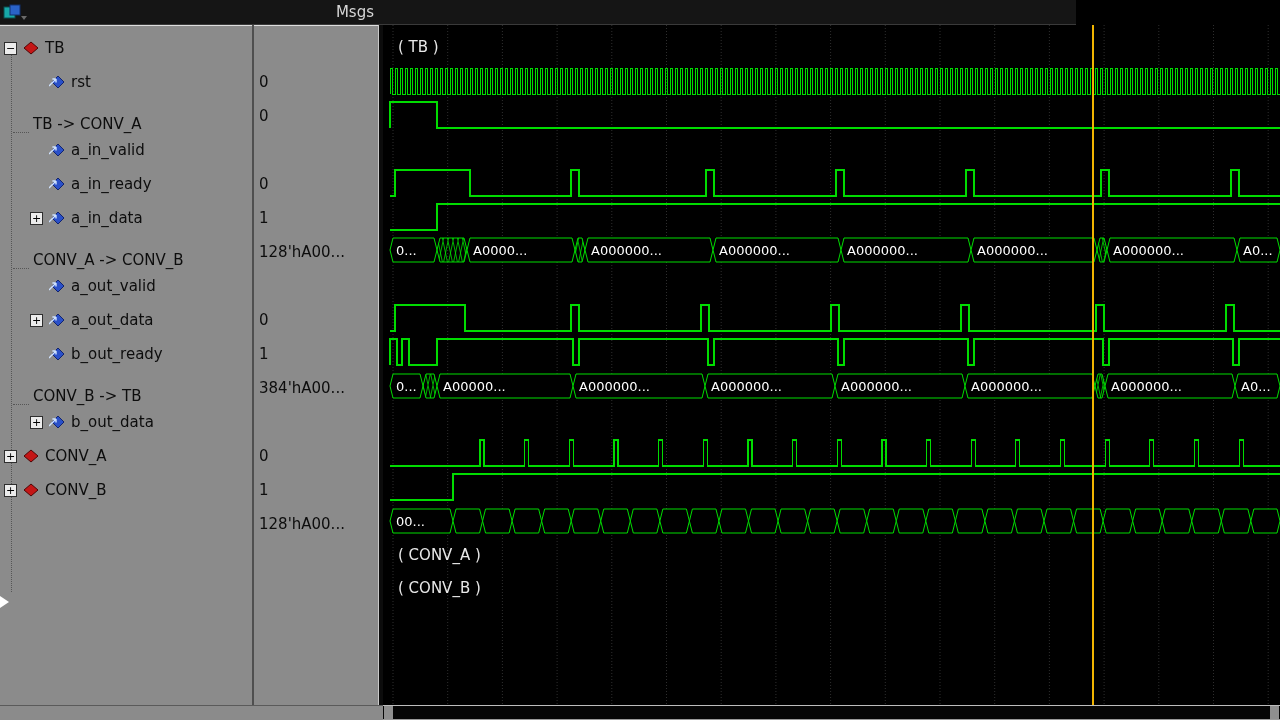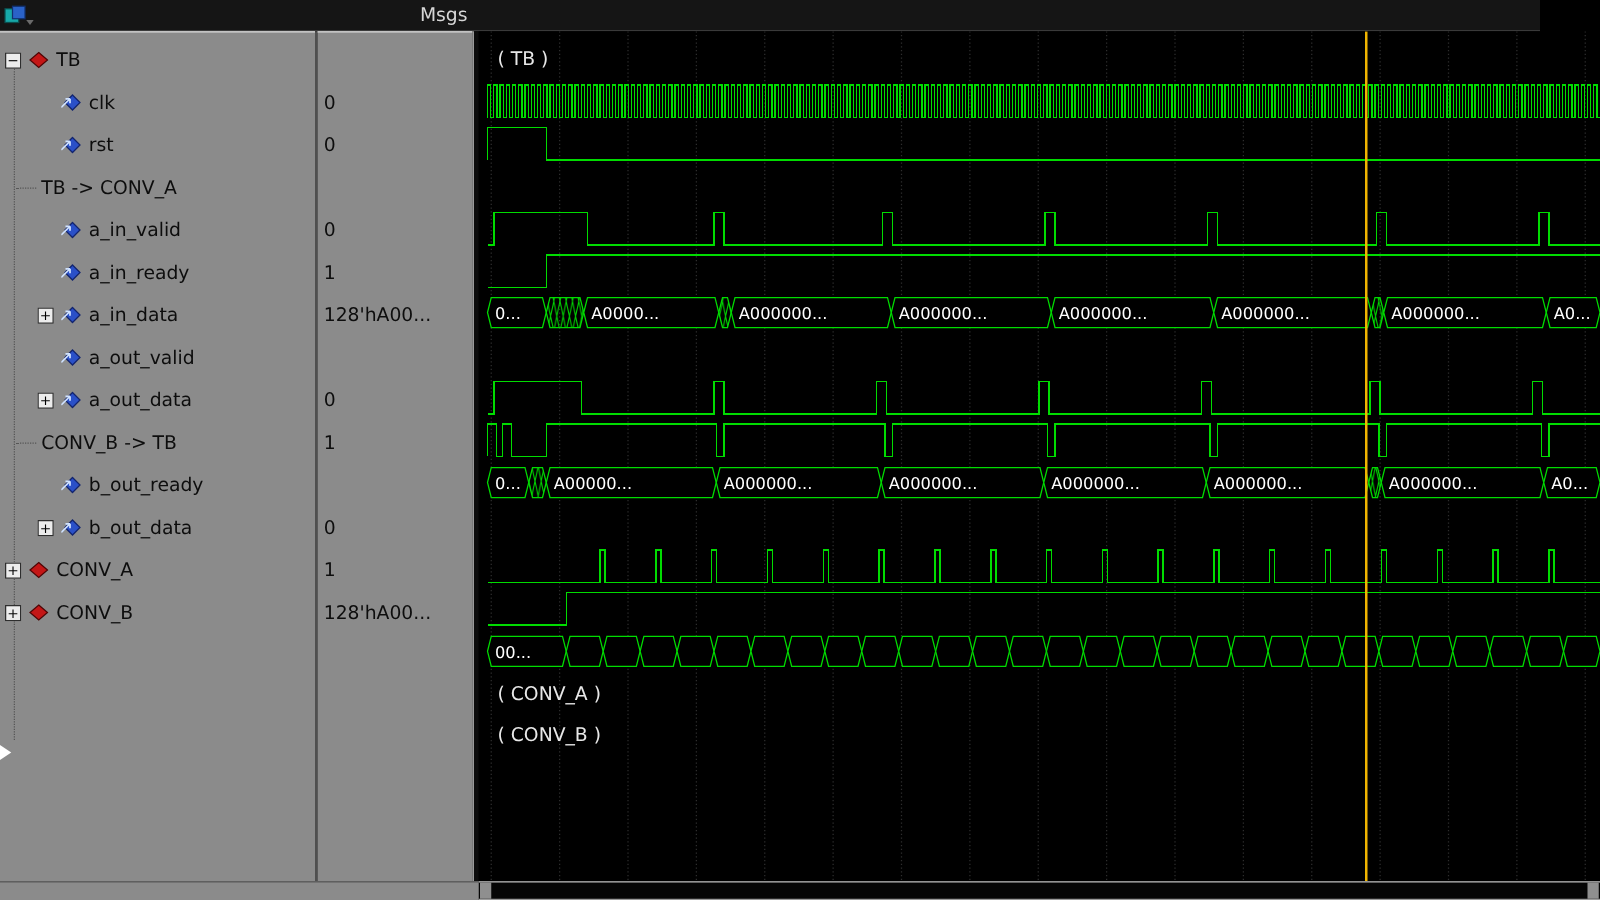--- a/index.html
+++ b/index.html
@@ -1,35 +1,35 @@
 <!DOCTYPE html>
 <html><head>
 <meta charset="utf-8">
 <style>
   * { box-sizing: border-box; }
   html,body { margin:0; padding:0; background:#000; }
   body { font-family:"DejaVu Sans","Liberation Sans",sans-serif; }
   #app { position:relative; width:1280px; height:720px; overflow:hidden; background:#000; }
 
-  .topbar { position:absolute; left:0; top:0; width:1232px; height:25px; background:#151515; border-bottom:1px solid #3a3a3a; }
+  .topbar { position:absolute; left:0; top:0; width:1076px; height:25px; background:#151515; border-bottom:1px solid #3a3a3a; }
   .msgs { position:absolute; left:254px; top:0; width:120px; height:25px; line-height:25px; text-align:right; color:#d6d6d6; font-size:15px; }
   .app-icon { position:absolute; left:3px; top:4px; }
 
   .names-panel { position:absolute; left:0; top:25px; width:252px; height:680px; background:#8b8b8b; border-top:1px solid #dedede; overflow:hidden; }
   .col-split1 { position:absolute; left:252px; top:25px; width:2px; height:680px; background:#4f4f4f; }
   .values-panel { position:absolute; left:254px; top:25px; width:124px; height:680px; background:#8b8b8b; border-top:1px solid #dedede; overflow:hidden; }
   .col-split2 { position:absolute; left:378px; top:25px; width:5px; height:680px; background:#0c0c0c; border-left:1px solid #c9c9c9; }
   .wave-panel { position:absolute; left:383px; top:25px; width:897px; height:680px; background:#000; overflow:hidden; }
   #wave-svg { position:absolute; left:0; top:0; }
 
   .rows { position:relative; padding-top:5px; }
   .tree-row { height:34px; display:flex; align-items:center; color:#0d0d0d; font-size:15px; white-space:nowrap; }
   .tree-row.instance { padding-left:4px; }
   .tree-row.signal { padding-left:30px; }
-  .tree-row.group { padding-left:13px; }
+  .tree-row.group { padding-left:13px;align-items:flex-end; }
   .tree-row.group::before { content:""; width:16px; border-top:1px dotted #565656; margin-right:4px; }
   .expand-box { width:13px; height:13px; background:#ececec; border:1px solid #2e2e2e; color:#000;
                 font-size:11px; line-height:11px; text-align:center; margin-right:6px; flex:none; }
   .expand-spacer { width:19px; flex:none; }
   .icon { flex:none; margin-right:6px; }
   .lbl { flex:none; }
   .value-row { height:34px; line-height:34px; color:#0d0d0d; font-size:15px; padding-left:5px; overflow:hidden; }
 
   .guide-v { position:absolute; left:11px; top:28px; height:538px; border-left:1px dotted #565656; }
   .scroll-pointer { position:absolute; left:0; top:570px; width:0; height:0;
@@ -64,28 +64,20 @@
             <polygon points="8,1 15,7 8,13 1,7" fill="#c41616" stroke="#4f0505"></polygon>
           </svg>
           <span class="lbl">TB</span>
         </div>
         <div class="tree-row signal">
           <span class="expand-spacer"></span>
           <svg width="16" height="14" class="icon">
             <polygon points="9,1 15,7 9,13 3,7" fill="#2a50c8" stroke="#12246e"></polygon>
             <path d="M0 11 L7 4 M7 4 L3.4 4 M7 4 L7 7.6" stroke="#cfe2ff" stroke-width="1.4" fill="none"></path>
           </svg>
-          <span class="lbl">clk</span>
-        </div>
-        <div class="tree-row signal">
-          <span class="expand-spacer"></span>
-          <svg width="16" height="14" class="icon">
-            <polygon points="9,1 15,7 9,13 3,7" fill="#2a50c8" stroke="#12246e"></polygon>
-            <path d="M0 11 L7 4 M7 4 L3.4 4 M7 4 L7 7.6" stroke="#cfe2ff" stroke-width="1.4" fill="none"></path>
-          </svg>
           <span class="lbl">rst</span>
         </div>
         <div class="tree-row group">
           <span class="lbl">TB -&gt; CONV_A</span>
         </div>
         <div class="tree-row signal">
           <span class="expand-spacer"></span>
           <svg width="16" height="14" class="icon">
             <polygon points="9,1 15,7 9,13 3,7" fill="#2a50c8" stroke="#12246e"></polygon>
             <path d="M0 11 L7 4 M7 4 L3.4 4 M7 4 L7 7.6" stroke="#cfe2ff" stroke-width="1.4" fill="none"></path>
@@ -101,48 +93,51 @@
           <span class="lbl">a_in_ready</span>
         </div>
         <div class="tree-row signal">
           <span class="expand-box">+</span>
           <svg width="16" height="14" class="icon">
             <polygon points="9,1 15,7 9,13 3,7" fill="#2a50c8" stroke="#12246e"></polygon>
             <path d="M0 11 L7 4 M7 4 L3.4 4 M7 4 L7 7.6" stroke="#cfe2ff" stroke-width="1.4" fill="none"></path>
           </svg>
           <span class="lbl">a_in_data</span>
         </div>
+        <div class="tree-row group">
+          <span class="lbl">CONV_A -&gt; CONV_B</span>
+        </div>
         <div class="tree-row signal">
           <span class="expand-spacer"></span>
           <svg width="16" height="14" class="icon">
             <polygon points="9,1 15,7 9,13 3,7" fill="#2a50c8" stroke="#12246e"></polygon>
             <path d="M0 11 L7 4 M7 4 L3.4 4 M7 4 L7 7.6" stroke="#cfe2ff" stroke-width="1.4" fill="none"></path>
           </svg>
           <span class="lbl">a_out_valid</span>
         </div>
         <div class="tree-row signal">
           <span class="expand-box">+</span>
           <svg width="16" height="14" class="icon">
             <polygon points="9,1 15,7 9,13 3,7" fill="#2a50c8" stroke="#12246e"></polygon>
             <path d="M0 11 L7 4 M7 4 L3.4 4 M7 4 L7 7.6" stroke="#cfe2ff" stroke-width="1.4" fill="none"></path>
           </svg>
           <span class="lbl">a_out_data</span>
+        </div>
+        <div class="tree-row signal">
+          <span class="expand-spacer"></span>
+          <svg width="16" height="14" class="icon">
+            <polygon points="9,1 15,7 9,13 3,7" fill="#2a50c8" stroke="#12246e"></polygon>
+            <path d="M0 11 L7 4 M7 4 L3.4 4 M7 4 L7 7.6" stroke="#cfe2ff" stroke-width="1.4" fill="none"></path>
+          </svg>
+          <span class="lbl">b_out_ready</span>
         </div>
         <div class="tree-row group">
           <span class="lbl">CONV_B -&gt; TB</span>
         </div>
         <div class="tree-row signal">
-          <span class="expand-spacer"></span>
-          <svg width="16" height="14" class="icon">
-            <polygon points="9,1 15,7 9,13 3,7" fill="#2a50c8" stroke="#12246e"></polygon>
-            <path d="M0 11 L7 4 M7 4 L3.4 4 M7 4 L7 7.6" stroke="#cfe2ff" stroke-width="1.4" fill="none"></path>
-          </svg>
-          <span class="lbl">b_out_ready</span>
-        </div>
-        <div class="tree-row signal">
           <span class="expand-box">+</span>
           <svg width="16" height="14" class="icon">
             <polygon points="9,1 15,7 9,13 3,7" fill="#2a50c8" stroke="#12246e"></polygon>
             <path d="M0 11 L7 4 M7 4 L3.4 4 M7 4 L7 7.6" stroke="#cfe2ff" stroke-width="1.4" fill="none"></path>
           </svg>
           <span class="lbl">b_out_data</span>
         </div>
         <div class="tree-row instance">
           <span class="expand-box">+</span>
           <svg width="16" height="14" class="icon">
@@ -168,20 +163,21 @@
         <div class="value-row"></div>
         <div class="value-row">0</div>
         <div class="value-row">0</div>
         <div class="value-row"></div>
         <div class="value-row">0</div>
         <div class="value-row">1</div>
         <div class="value-row">128'hA00...</div>
         <div class="value-row"></div>
         <div class="value-row">0</div>
         <div class="value-row">1</div>
+        <div class="value-row">384'hA00...</div>
         <div class="value-row"></div>
         <div class="value-row">0</div>
         <div class="value-row">1</div>
         <div class="value-row">128'hA00...</div>
         <div class="value-row"></div>
         <div class="value-row"></div>
       </div>
   </div>
 
   <div class="col-split2"></div>

